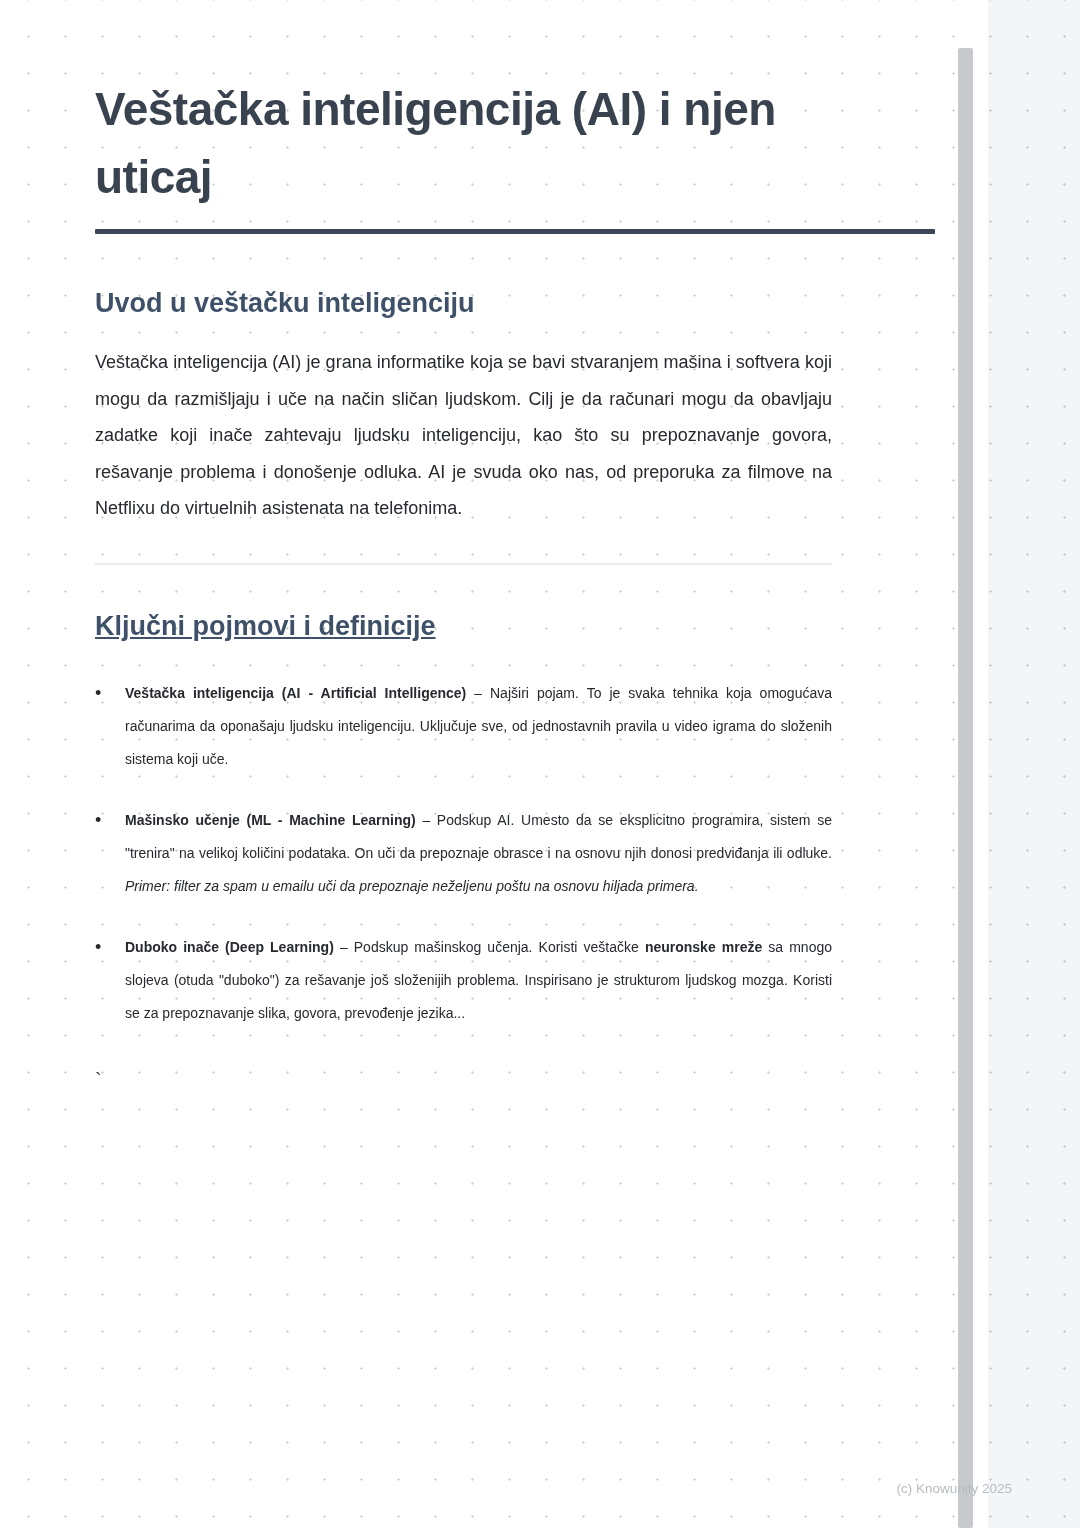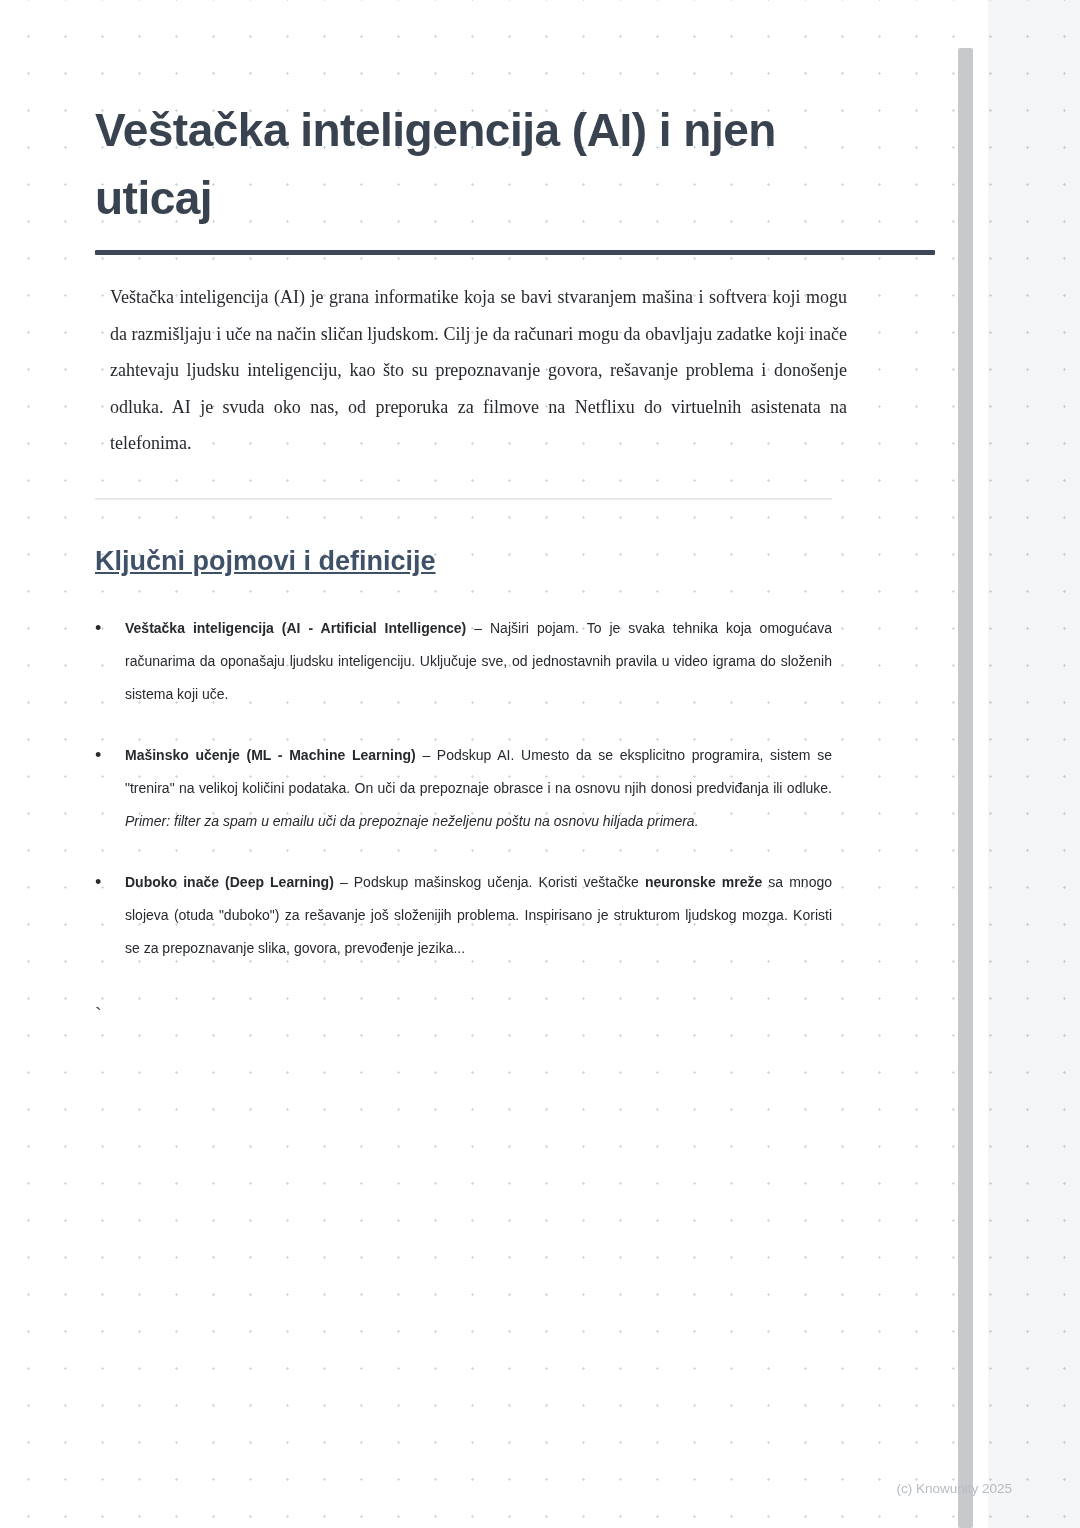--- a/index.html
+++ b/index.html
@@ -44,21 +44,21 @@
     border-radius: 2px;
   }
   .content {
     position: absolute;
     left: 95px;
     top: 0;
     width: 840px;
   }
   .page-title {
     margin: 0;
-    padding-top: 96px;
+    padding-top: 75px;
     font-size: 46px;
     line-height: 68px;
     font-weight: 700;
     letter-spacing: -0.5px;
     color: #39434f;
     max-width: 800px;
   }
   .title-rule {
     margin-top: 18px;
     width: 840px;
@@ -69,28 +69,27 @@
   .section-heading {
     margin: 0;
     font-size: 27px;
     line-height: 34px;
     font-weight: 700;
     color: #3f5168;
   }
   .heading-intro { margin-top: 52px; }
   .heading-terms { margin-top: 44px; text-decoration: underline; }
   .body-text {
-    margin: 15px;
+    margin: 0;
     margin-top: 24px;
     width: 737px;
     font-size: 18px;
     line-height: 36.5px;
     text-align: justify;
     color: #26292e;
-    font-family: Liberation Serif, serif;
   }
   .section-divider {
     margin-top: 36px;
     width: 737px;
     height: 0;
     border-top: 2px solid #e8eaec;
   }
   .term-list {
     margin: 0;
     margin-top: 34px;
@@ -142,20 +141,21 @@
   <div class="scrollbar-track">
     <div class="scrollbar-thumb"></div>
   </div>
 
   <div class="content">
 
     <h1 class="page-title">Veštačka inteligencija (AI) i njen uticaj</h1>
 
     <div class="title-rule"></div>
 
+    <h2 class="section-heading heading-intro">Uvod u veštačku inteligenciju</h2>
 
     <p class="body-text">Veštačka inteligencija (AI) je grana informatike koja se bavi stvaranjem mašina i softvera koji mogu da razmišljaju i uče na način sličan ljudskom. Cilj je da računari mogu da obavljaju zadatke koji inače zahtevaju ljudsku inteligenciju, kao što su prepoznavanje govora, rešavanje problema i donošenje odluka. AI je svuda oko nas, od preporuka za filmove na Netflixu do virtuelnih asistenata na telefonima.</p>
 
     <div class="section-divider"></div>
 
     <h2 class="section-heading heading-terms">Ključni pojmovi i definicije</h2>
 
 
     <ul class="term-list">
 

